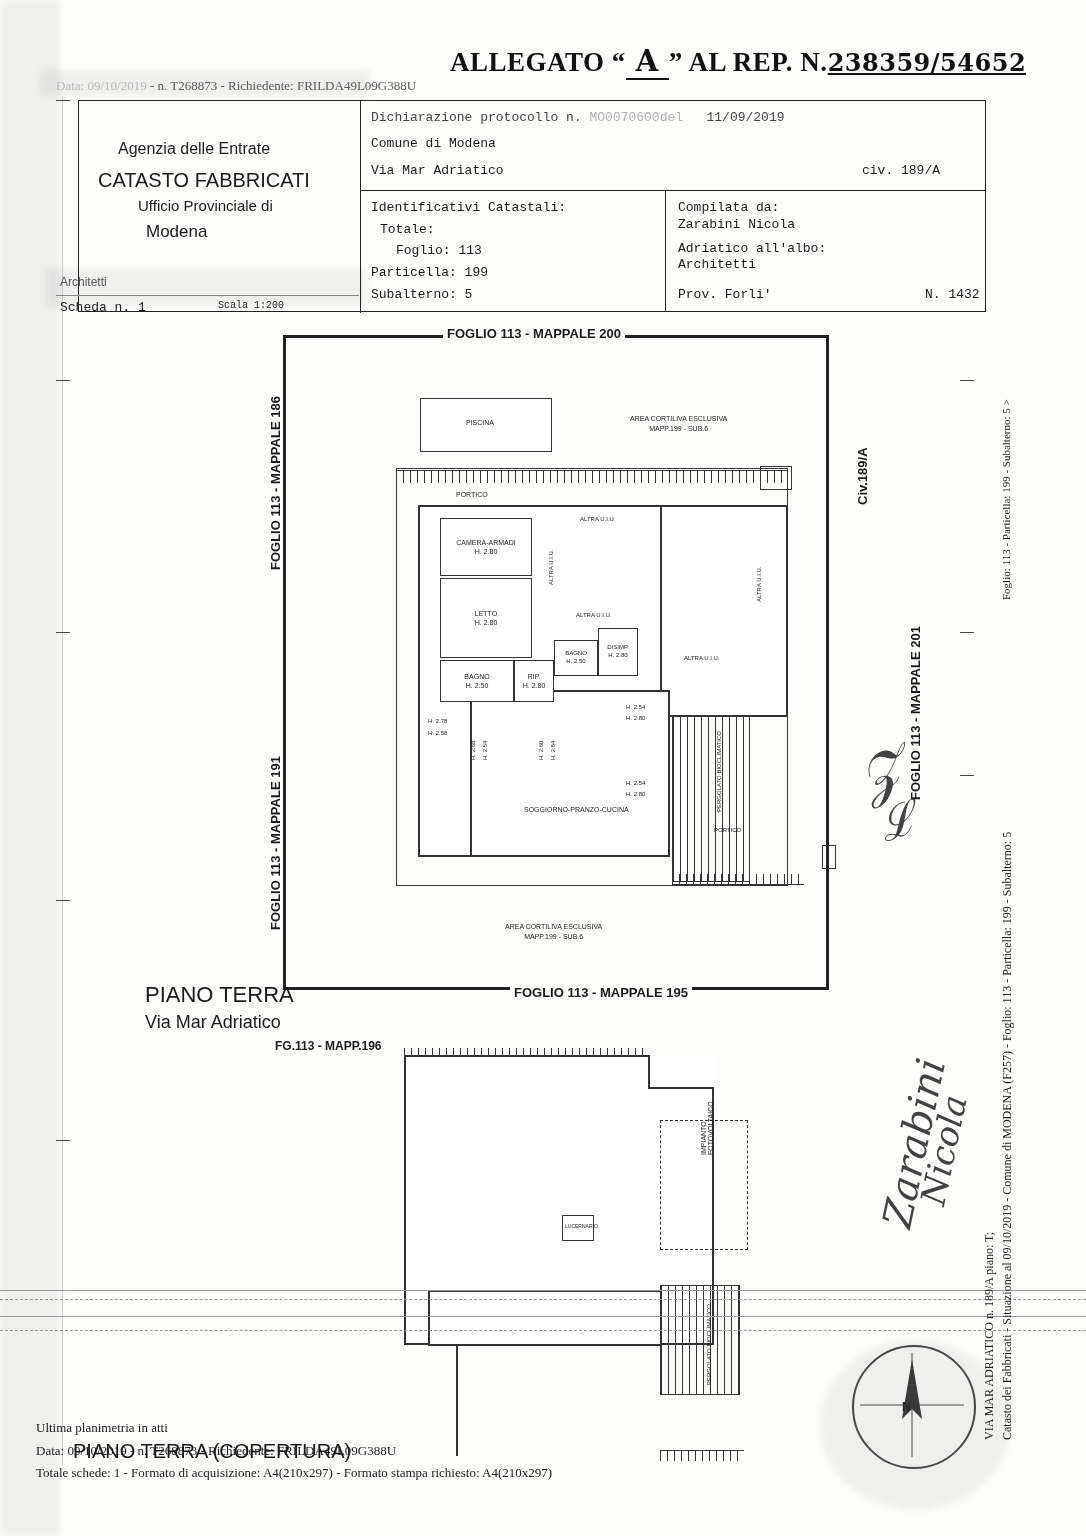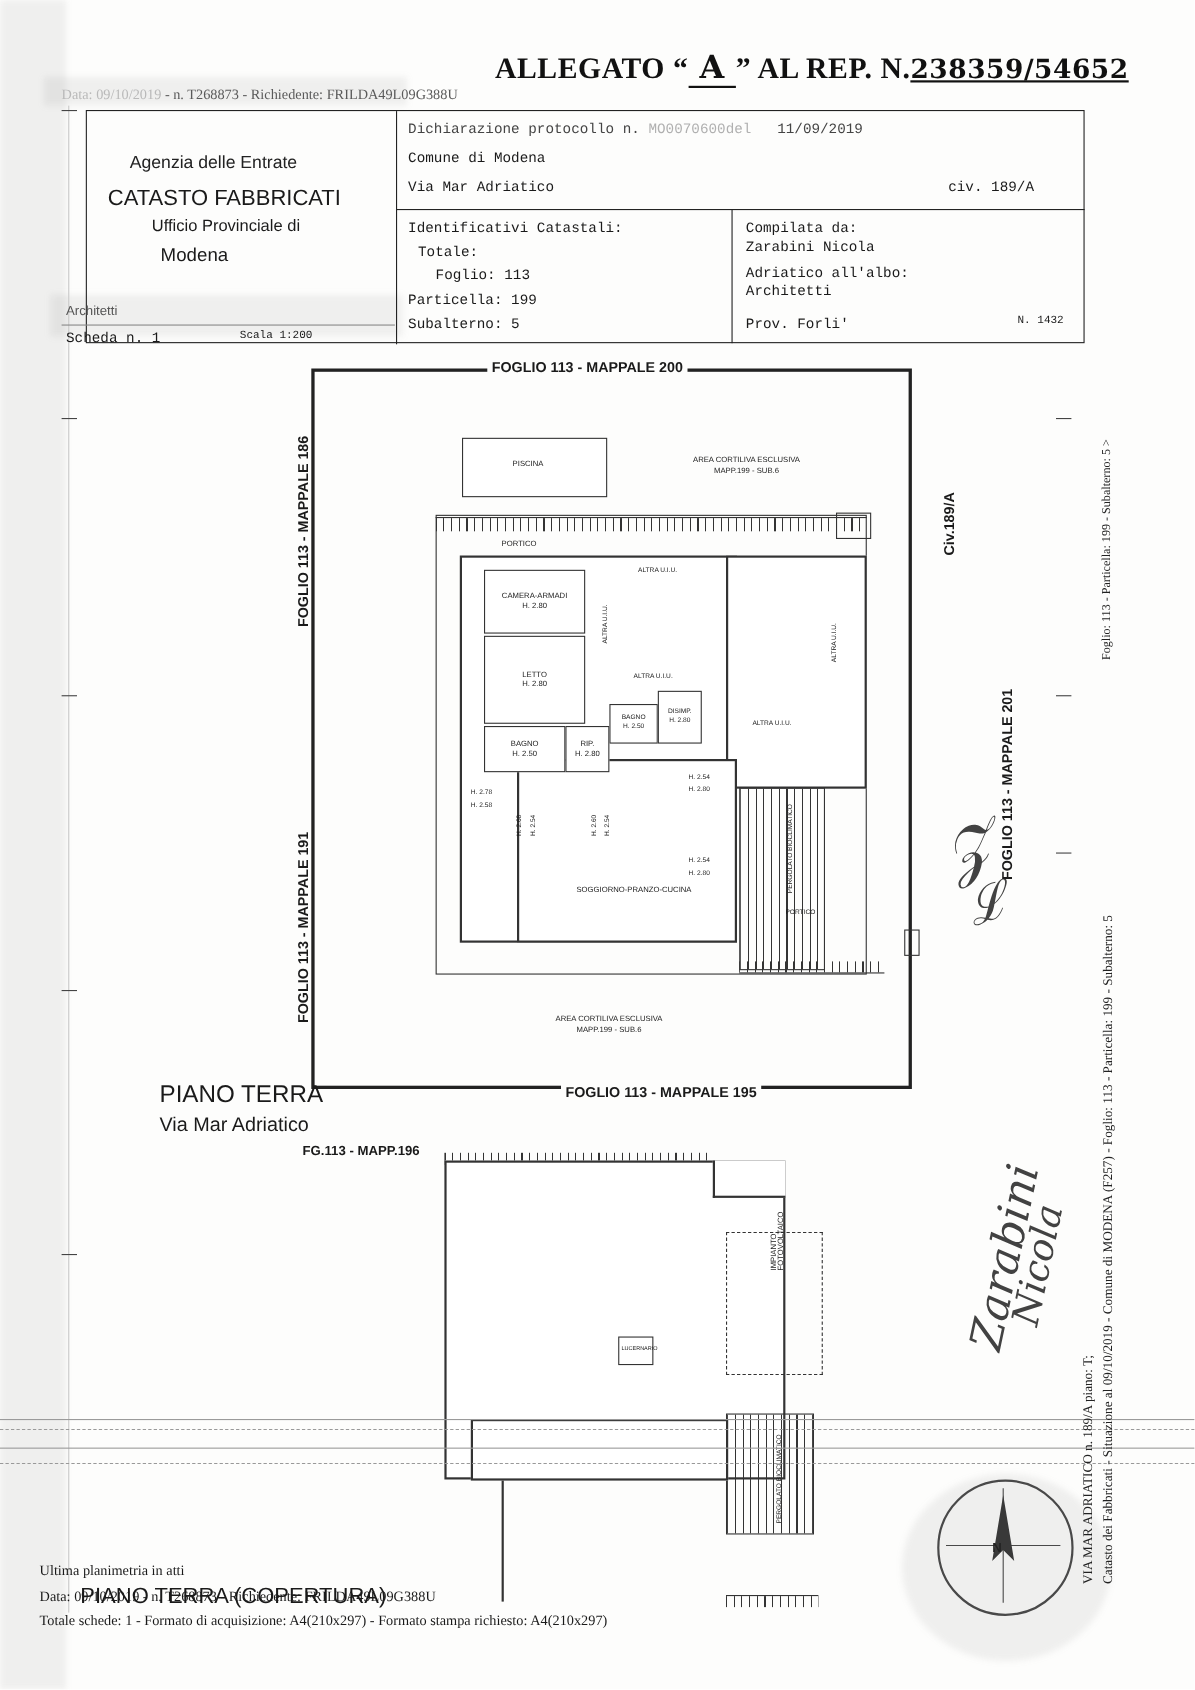--- a/index.html
+++ b/index.html
@@ -37,21 +37,21 @@
   #ident{left:371px;top:200px;font-size:13px;}
   #sezione{left:380px;top:222px;font-size:13px;}
   #foglio{left:396px;top:243px;font-size:13px;}
   #particella{left:371px;top:265px;font-size:13px;}
   #subalterno{left:371px;top:287px;font-size:13px;}
   #compilata{left:678px;top:200px;font-size:13px;}
   #compilato-nome{left:678px;top:217px;font-size:13px;}
   #iscritto{left:678px;top:241px;font-size:13px;}
   #albo{left:678px;top:257px;font-size:13px;}
   #prov{left:678px;top:287px;font-size:13px;}
-  #nnum{left:925px;top:287px;font-size:10px;}
+  #nnum{left:925px;top:287px;font-size:13px;}
   
   #plot-frame{left:283px;top:335px;width:546px;height:655px;border:3px solid #222;box-sizing:border-box;}
   #lbl-mapp200{left:443px;top:326px;font-size:13px;background:#fdfdfc;padding:0 4px;font-weight:600;}
   #lbl-fg196{left:272px;top:1039px;font-size:12px;background:#fdfdfc;padding:0 3px;font-weight:600;}
   #lbl-mapp195{left:510px;top:985px;font-size:13px;background:#fdfdfc;padding:0 4px;font-weight:600;}
   .vlabel{transform-origin:0 0;transform:rotate(-90deg);white-space:nowrap;font-size:13px;font-weight:600;}
   #lbl-186{left:268px;top:570px;}
   #lbl-191{left:268px;top:930px;}
   #lbl-201{left:908px;top:800px;}
   #lbl-civ{left:855px;top:505px;font-size:13px;}

